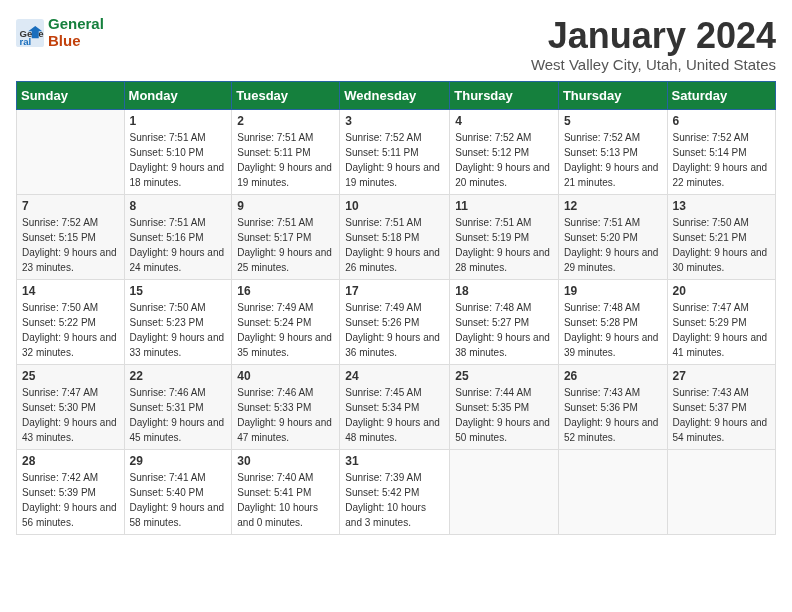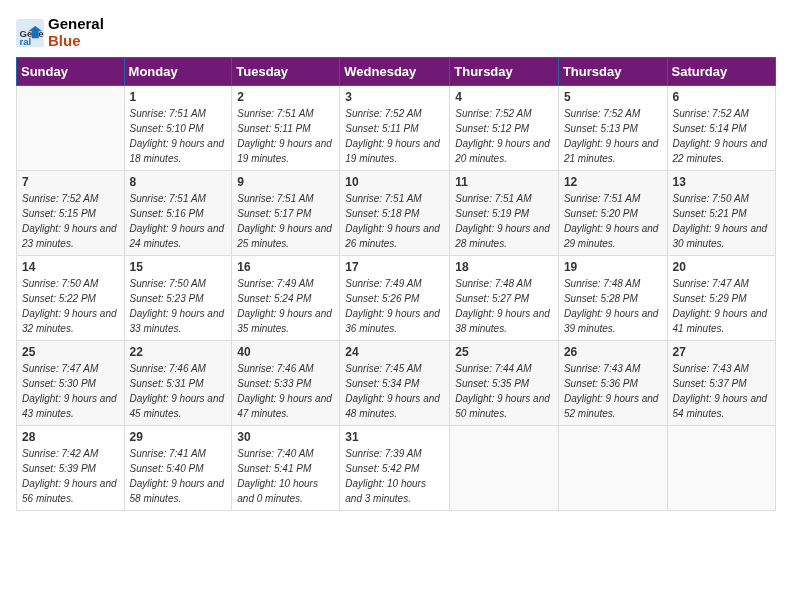--- a/index.html
+++ b/index.html
@@ -37,21 +37,21 @@
     .calendar-subtitle {
       font-size: 15px;
       color: #555;
     }
     .calendar {
       width: 100%;
       border-collapse: collapse;
       border: 1px solid #ccc;
     }
     .calendar th {
-      background-color: #701a75;
+      background-color: #15803d;
       color: #fff;
       font-size: 13px;
       font-weight: bold;
       padding: 6px 4px;
       text-align: left;
       border: 1px solid #2563a0;
     }
     .calendar td {
       vertical-align: top;
       border: 1px solid #ddd;
@@ -67,43 +67,46 @@
     }
     .day-number {
       font-size: 12px;
       font-weight: bold;
       display: block;
       margin-bottom: 2px;
     }
     .day-info {
       font-size: 10px;
       line-height: 1.5;
-      font-style: italic;
     }
     td.empty {
       background: #f9f9f9;
     }
   </style>
 </head>
 <body>
 
 <div class="header">
   <div class="logo">
     <svg class="logo-icon" viewBox="0 0 32 32">
       <rect x="0" y="0" width="32" height="32" rx="3" fill="#1a6ebd" opacity="0.15"></rect>
       <text x="4" y="20" font-size="11" font-weight="bold" fill="#333" font-family="Arial">Gene</text>
       <text x="4" y="30" font-size="11" font-weight="bold" fill="#1a6ebd" font-family="Arial">ral</text>
       <polygon points="22,8 30,14 26,14 26,22 18,22 18,14 14,14" fill="#1a6ebd"></polygon>
     </svg>
     <div>
       <div style="font-size:15px;font-weight:bold;line-height:1.1;">
-        <span style="color:#000000;">General</span><br>
+        <span style="color:#15803d;">General</span><br>
         <span style="color:#c2410c;">Blue</span>
       </div>
     </div>
+  </div>
+  <div class="title-block">
+    <div class="calendar-title">January 2024</div>
+    <div class="calendar-subtitle">West Valley City, Utah, United States</div>
   </div>
 </div>
 
 <table class="calendar">
   <thead>
     <tr>
     <th>Sunday</th>
         <th>Monday</th>
         <th>Tuesday</th>
         <th>Wednesday</th>

